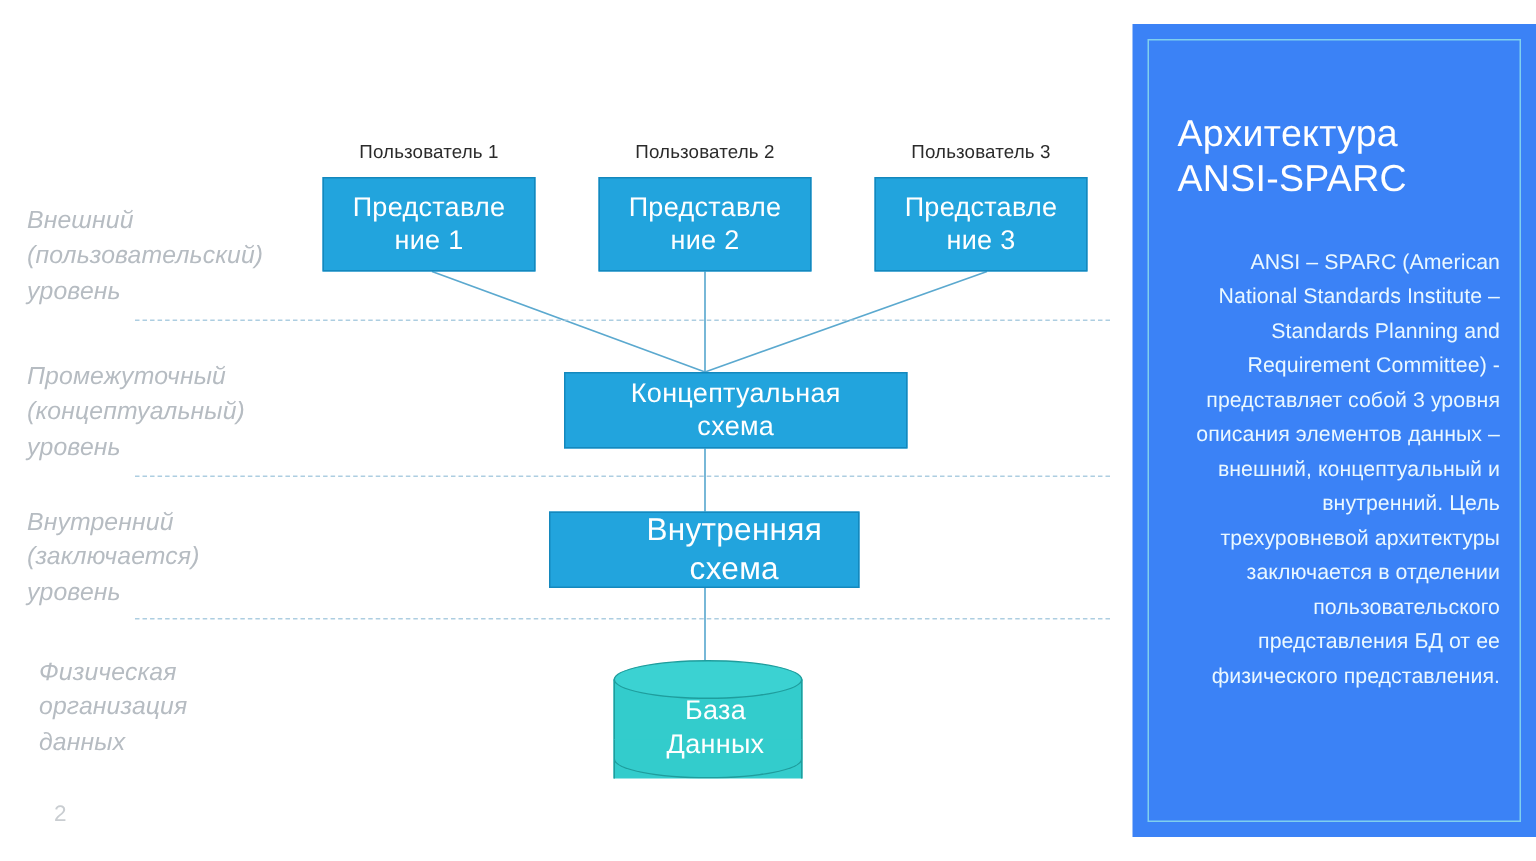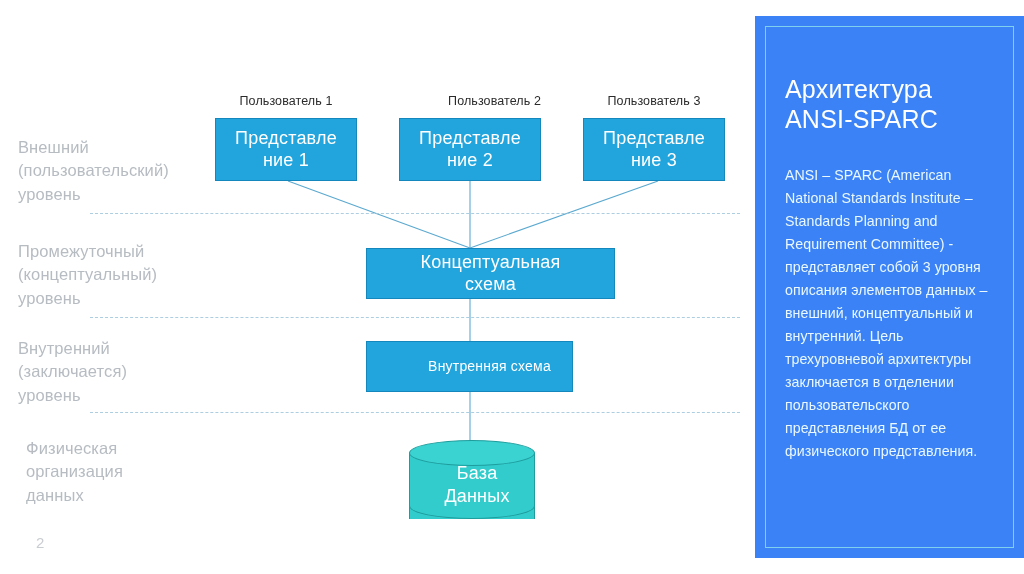--- a/index.html
+++ b/index.html
@@ -34,20 +34,21 @@
 
   
   .level-label {
     position: absolute;
     color: #b6bcc2;
     font-size: 16.5px;
     line-height: 1.42;
     letter-spacing: .1px;
     white-space: pre-line;
     font-family: "Liberation Sans", "DejaVu Sans", sans-serif;
+    font-style: italic;
   }
   .level-label.indent { padding-left: 8px; }
 
   
   .divider {
     position: absolute;
     height: 0;
     border-top: 1px dashed #9fc6dc;
     opacity: .85;
   }
@@ -61,21 +62,21 @@
     display: flex;
     align-items: center;
     justify-content: center;
     text-align: center;
     font-size: 18px;
     line-height: 1.22;
     letter-spacing: .2px;
     box-sizing: border-box;
     white-space: pre-line;
   }
-  .box.small { font-size: 14px; padding-left: 40px; }
+  .box.small { font-size: 21px; padding-left: 40px; }
 
   
   .user-cap {
     position: absolute;
     color: #2b2b2b;
     font-size: 12.5px;
     text-align: center;
     letter-spacing: .1px;
     white-space: nowrap;
   }
@@ -168,20 +169,21 @@
   }
   #panel-body {
     position: absolute;
     left: 30px;
     top: 148px;
     width: 215px;
     color: #eaf8ff;
     font-size: 14.2px;
     line-height: 1.62;
     letter-spacing: .05px;
+    text-align: right;
   }
 
   
   #page-number {
     position: absolute;
     left: 36px;
     top: 534px;
     color: #c9cdd1;
     font-size: 15px;
   }
@@ -218,31 +220,31 @@
 
   <div class="level-label" style="left:18px; top:337px; width:185px;">Внутренний
 (заключается)
 уровень</div>
 
   <div class="level-label indent" style="left:18px; top:437px; width:185px;">Физическая
 организация
 данных</div>
 
   <div class="user-cap" style="left:215px; top:94px; width:142px;">Пользователь 1</div>
-  <div class="user-cap" style="left:399px; top:94px; width:142px;text-align:right;">Пользователь 2</div>
+  <div class="user-cap" style="left:399px; top:94px; width:142px;">Пользователь 2</div>
   <div class="user-cap" style="left:583px; top:94px; width:142px;">Пользователь 3</div>
 
   <div class="box" style="left:215px; top:118px; width:142px; height:63px;">Представле
 ние 1</div>
   <div class="box" style="left:399px; top:118px; width:142px; height:63px;">Представле
 ние 2</div>
   <div class="box" style="left:583px; top:118px; width:142px; height:63px;">Представле
 ние 3</div>
 
-  <div class="box" style="left:366px; top:248px; width:249px; height:51px;">Концептуальная
+  <div class="box" style="left:376px; top:248px; width:229px; height:51px;">Концептуальная
 схема</div>
 
   <div class="box small" style="left:366px; top:341px; width:207px; height:51px;">Внутренняя схема</div>
 
   <div class="cylinder">
     <div class="cyl-body"></div>
     <div class="cyl-bottom"></div>
     <div class="cyl-top"></div>
     <div class="cyl-text">База
 Данных</div>

